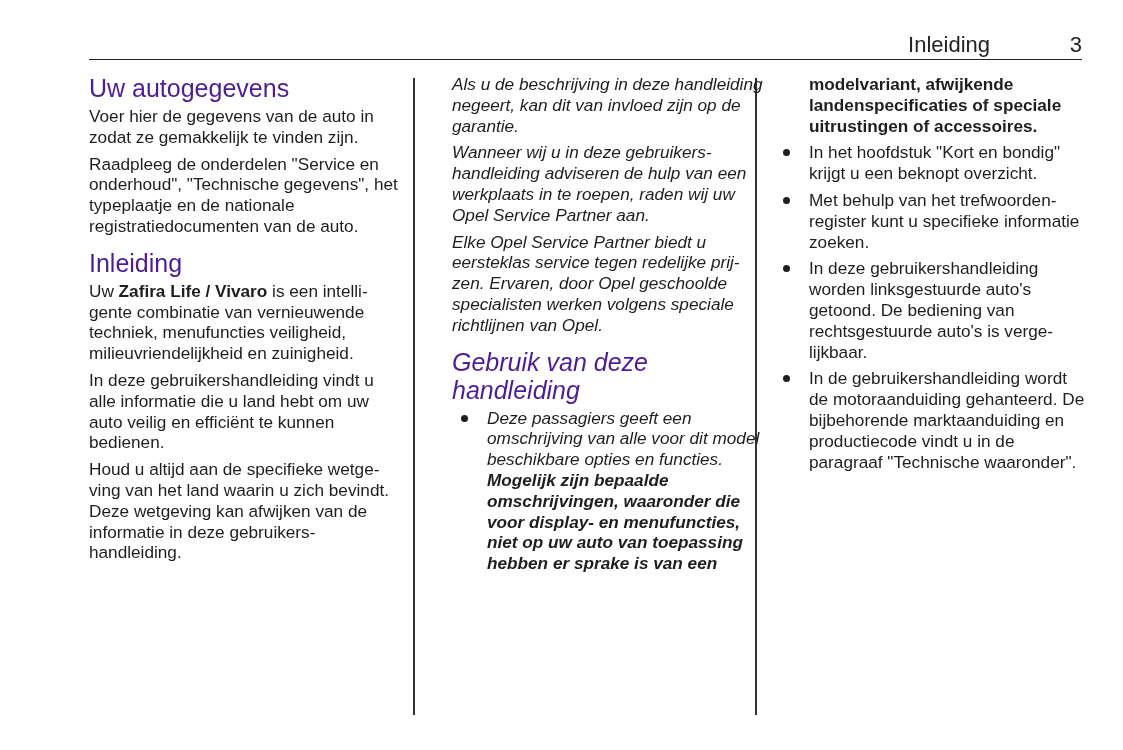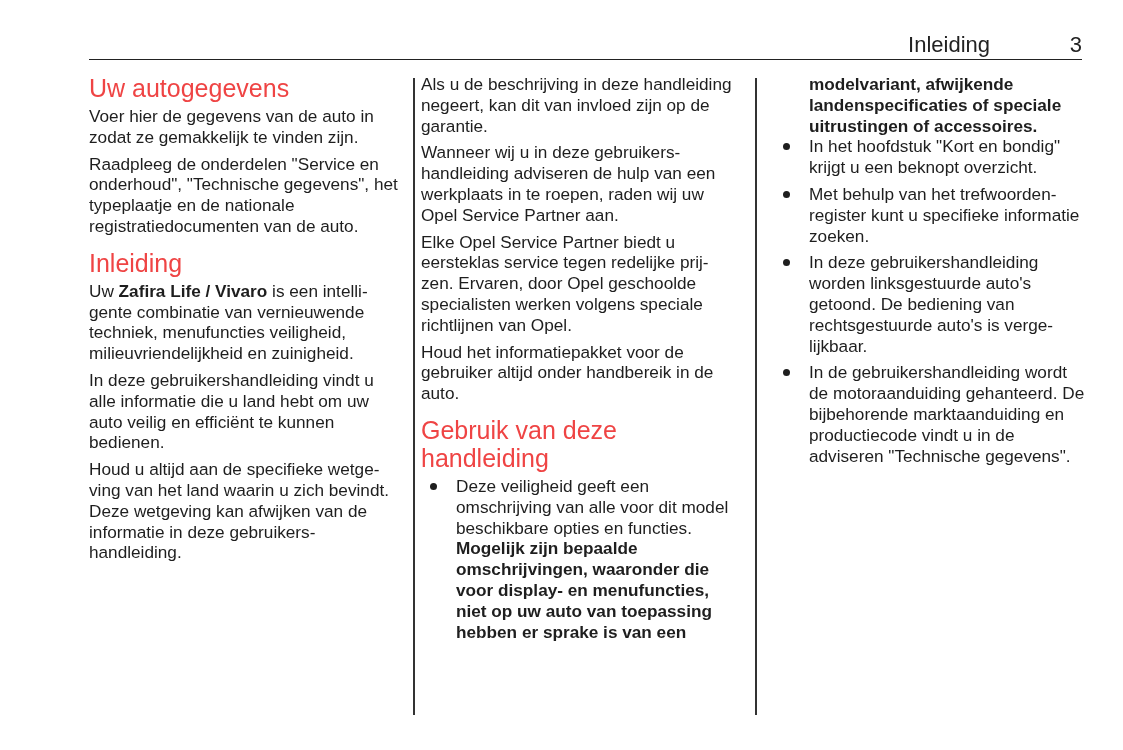--- a/index.html
+++ b/index.html
@@ -18,36 +18,36 @@
       position: absolute; right: 0px; top: 2px; font-size: 22px; color: #222;
     }
     .divider {
       position: absolute; width: 1.5px; background: #333; top: 78px; height: 637px;
     }
     .col {
       position: absolute; top: 74px;
       font-size: 17.2px; line-height: 20.8px;
     }
     .col1 { left: 89px; width: 312px; }
-    .col2 { left: 421px; width: 312px; }
+    .col2 { left: 452px; width: 312px; font-style: italic; }
     .col3 { left: 774px; width: 312px; }
     h2 {
       font-weight: normal; font-size: 25px; line-height: 28px;
-      margin: 0 0 4px 0; color: #ef4444;
+      margin: 0 0 4px 0; color: #4c1d95;
     }
     h2.later { margin-top: 12px; }
     p { margin: 0 0 6px 0; }
     b { font-weight: bold; }
     ul { list-style: none; margin: 0; padding: 0; }
     li { position: relative; padding-left: 35px; margin-bottom: 6px; }
     li .bullet {
       position: absolute; left: 9px; top: 7px; width: 7px; height: 7px;
       border-radius: 50%; background: #1e1e1e;
     }
-    .cont { padding-left: 35px; }
+    .cont { padding-left: 35px; margin-bottom: 6px; }
   </style>
 </head>
 <body>
 
 <div class="running-head">
   <span class="section">Inleiding</span>
   <span class="pagenum">3</span>
 </div>
 
 <div class="divider" style="left:413px;"></div>
@@ -60,31 +60,30 @@
   <h2 class="later">Inleiding</h2>
   <p><span>Uw </span><b>Zafira Life / Vivaro</b><span> is een intelli­gente combinatie van vernieuwende techniek, menufuncties veiligheid, milieuvriendelijkheid en zuinigheid.</span></p>
   <p>In deze gebruikershandleiding vindt u alle informatie die u land hebt om uw auto veilig en efficiënt te kunnen bedienen.</p>
   <p>Houd u altijd aan de specifieke wetge­ving van het land waarin u zich bevindt. Deze wetgeving kan afwijken van de informatie in deze gebruikers­handleiding.</p>
 </div>
 
 <div class="col col2">
   <p>Als u de beschrijving in deze handlei­ding negeert, kan dit van invloed zijn op de garantie.</p>
   <p>Wanneer wij u in deze gebruikers­handleiding adviseren de hulp van een werkplaats in te roepen, raden wij uw Opel Service Partner aan.</p>
   <p>Elke Opel Service Partner biedt u eersteklas service tegen redelijke prij­zen. Ervaren, door Opel geschoolde specialisten werken volgens speciale richtlijnen van Opel.</p>
-  <p>Houd het informatiepakket voor de gebruiker altijd onder handbereik in de auto.</p>
   <h2 class="later">Gebruik van deze handleiding</h2>
   <ul>
     <li>
       <span class="bullet"></span>
-      <span>Deze veiligheid geeft een omschrijving van alle voor dit model beschikbare opties en functies. </span><b>Mogelijk zijn bepaalde omschrijvingen, waaronder die voor display- en menufuncties, niet op uw auto van toepassing hebben er sprake is van een</b>
+      <span>Deze passagiers geeft een omschrijving van alle voor dit model beschikbare opties en functies. </span><b>Mogelijk zijn bepaalde omschrijvingen, waaronder die voor display- en menufuncties, niet op uw auto van toepassing hebben er sprake is van een</b>
     </li>
   </ul>
 </div>
 
 <div class="col col3">
   <div class="cont"><b>modelvariant, afwijkende landenspecificaties of speciale uitrustingen of accessoires.</b></div>
   <ul>
     <li><span class="bullet"></span><span>In het hoofdstuk "Kort en bondig" krijgt u een beknopt overzicht.</span></li>
     <li><span class="bullet"></span><span>Met behulp van het trefwoorden­register kunt u specifieke infor­matie zoeken.</span></li>
     <li><span class="bullet"></span><span>In deze gebruikershandleiding worden linksgestuurde auto's getoond. De bediening van rechtsgestuurde auto's is verge­lijkbaar.</span></li>
-    <li><span class="bullet"></span><span>In de gebruikershandleiding wordt de motoraanduiding gehanteerd. De bijbehorende marktaanduiding en productie­code vindt u in de adviseren "Technische gegevens".</span></li>
+    <li><span class="bullet"></span><span>In de gebruikershandleiding wordt de motoraanduiding gehanteerd. De bijbehorende marktaanduiding en productie­code vindt u in de paragraaf "Technische waaronder".</span></li>
   </ul>
 </div>
 
 </body></html>

